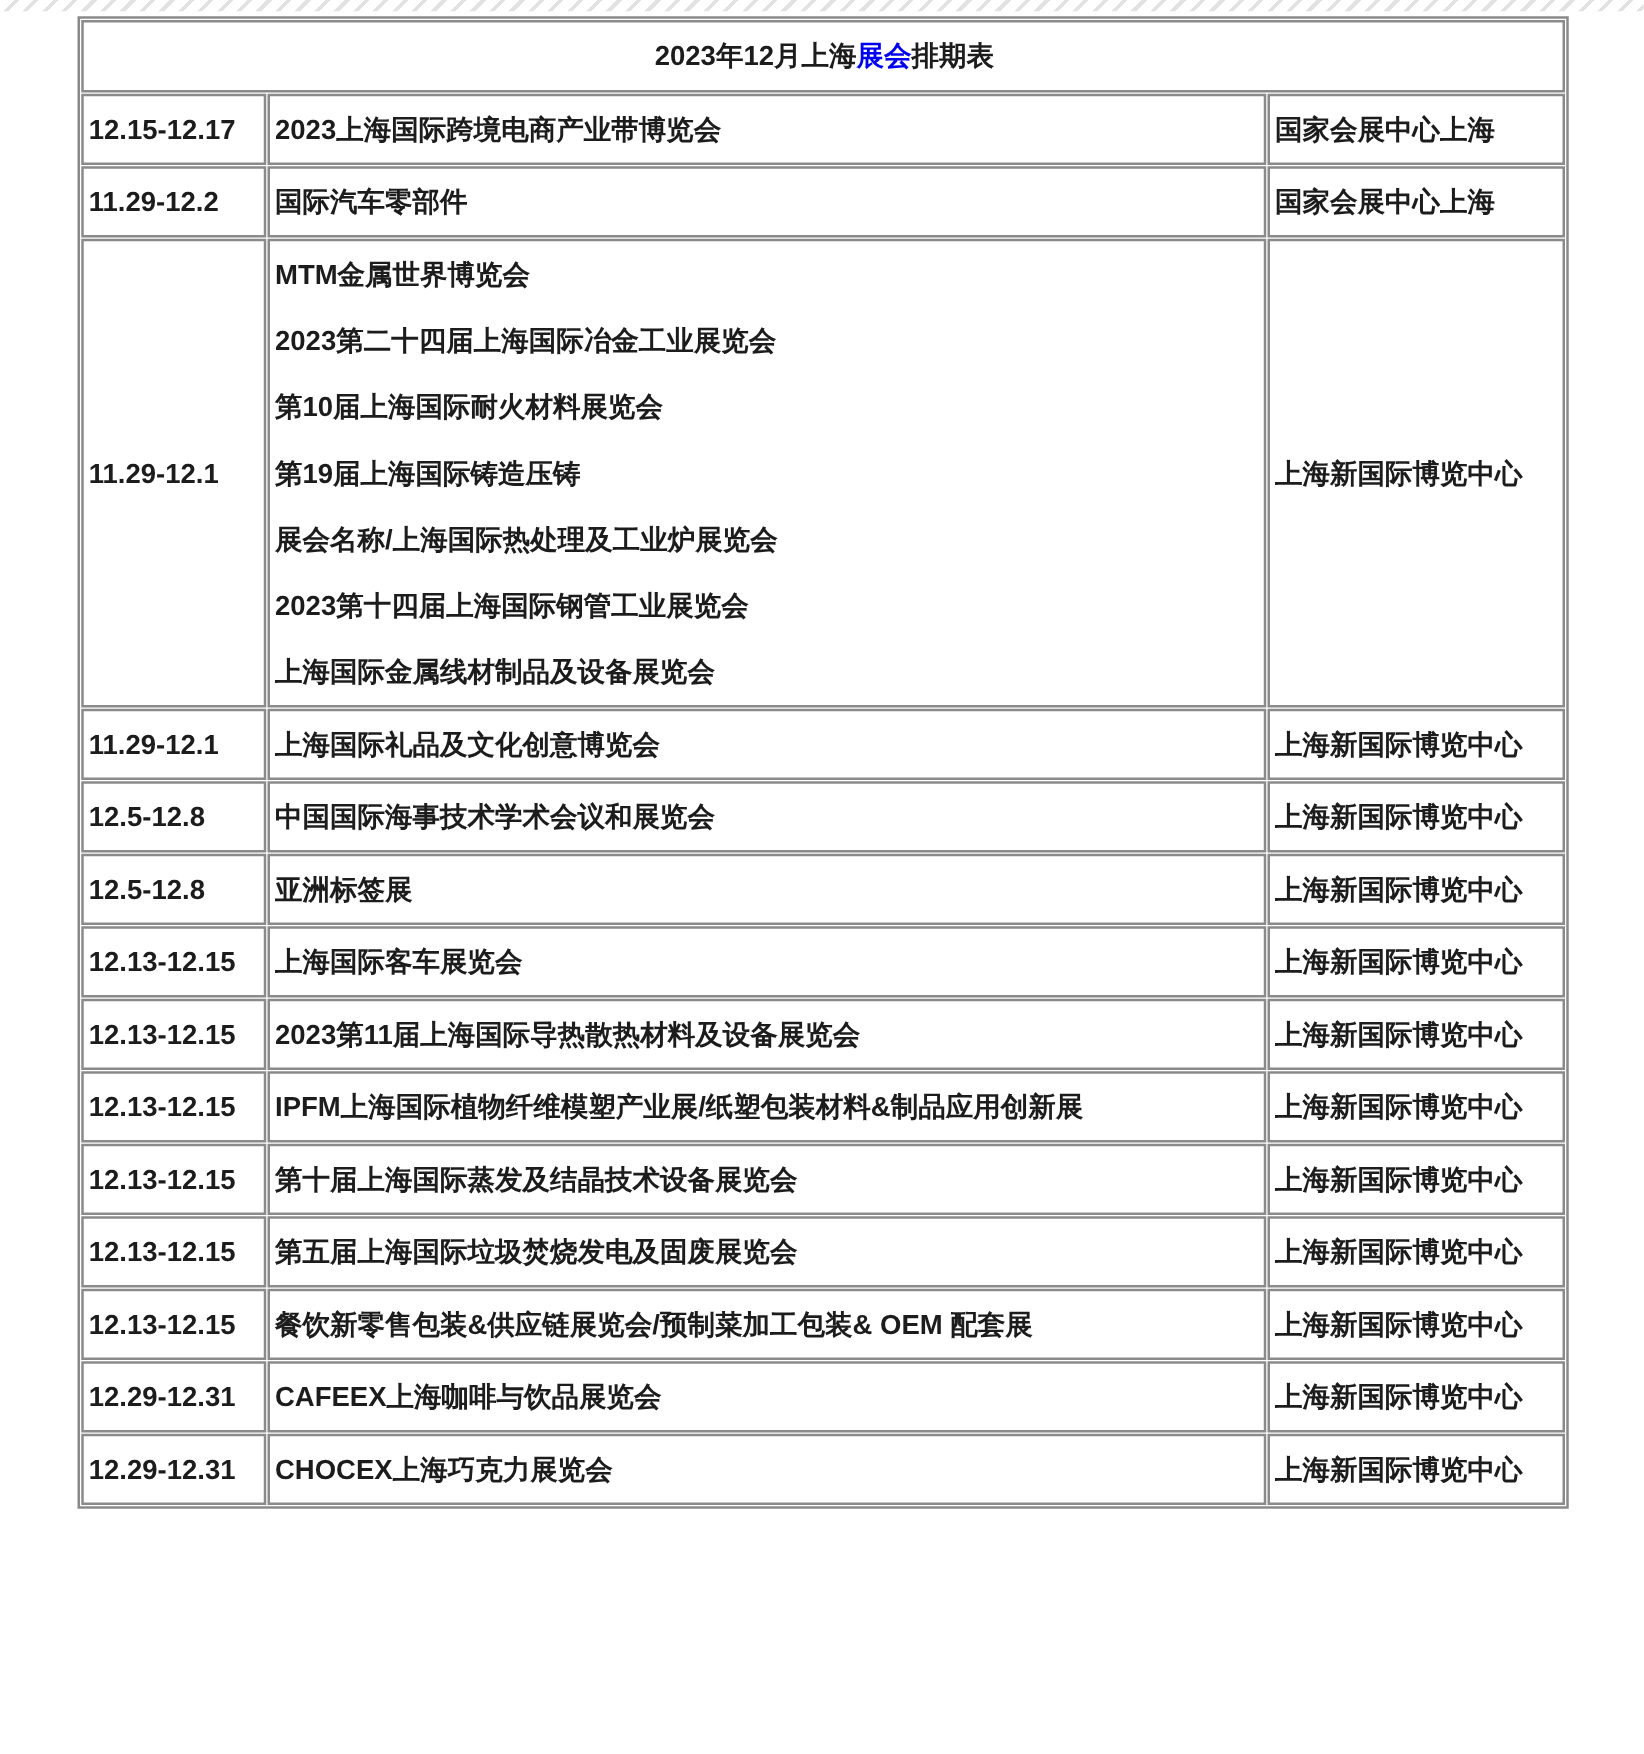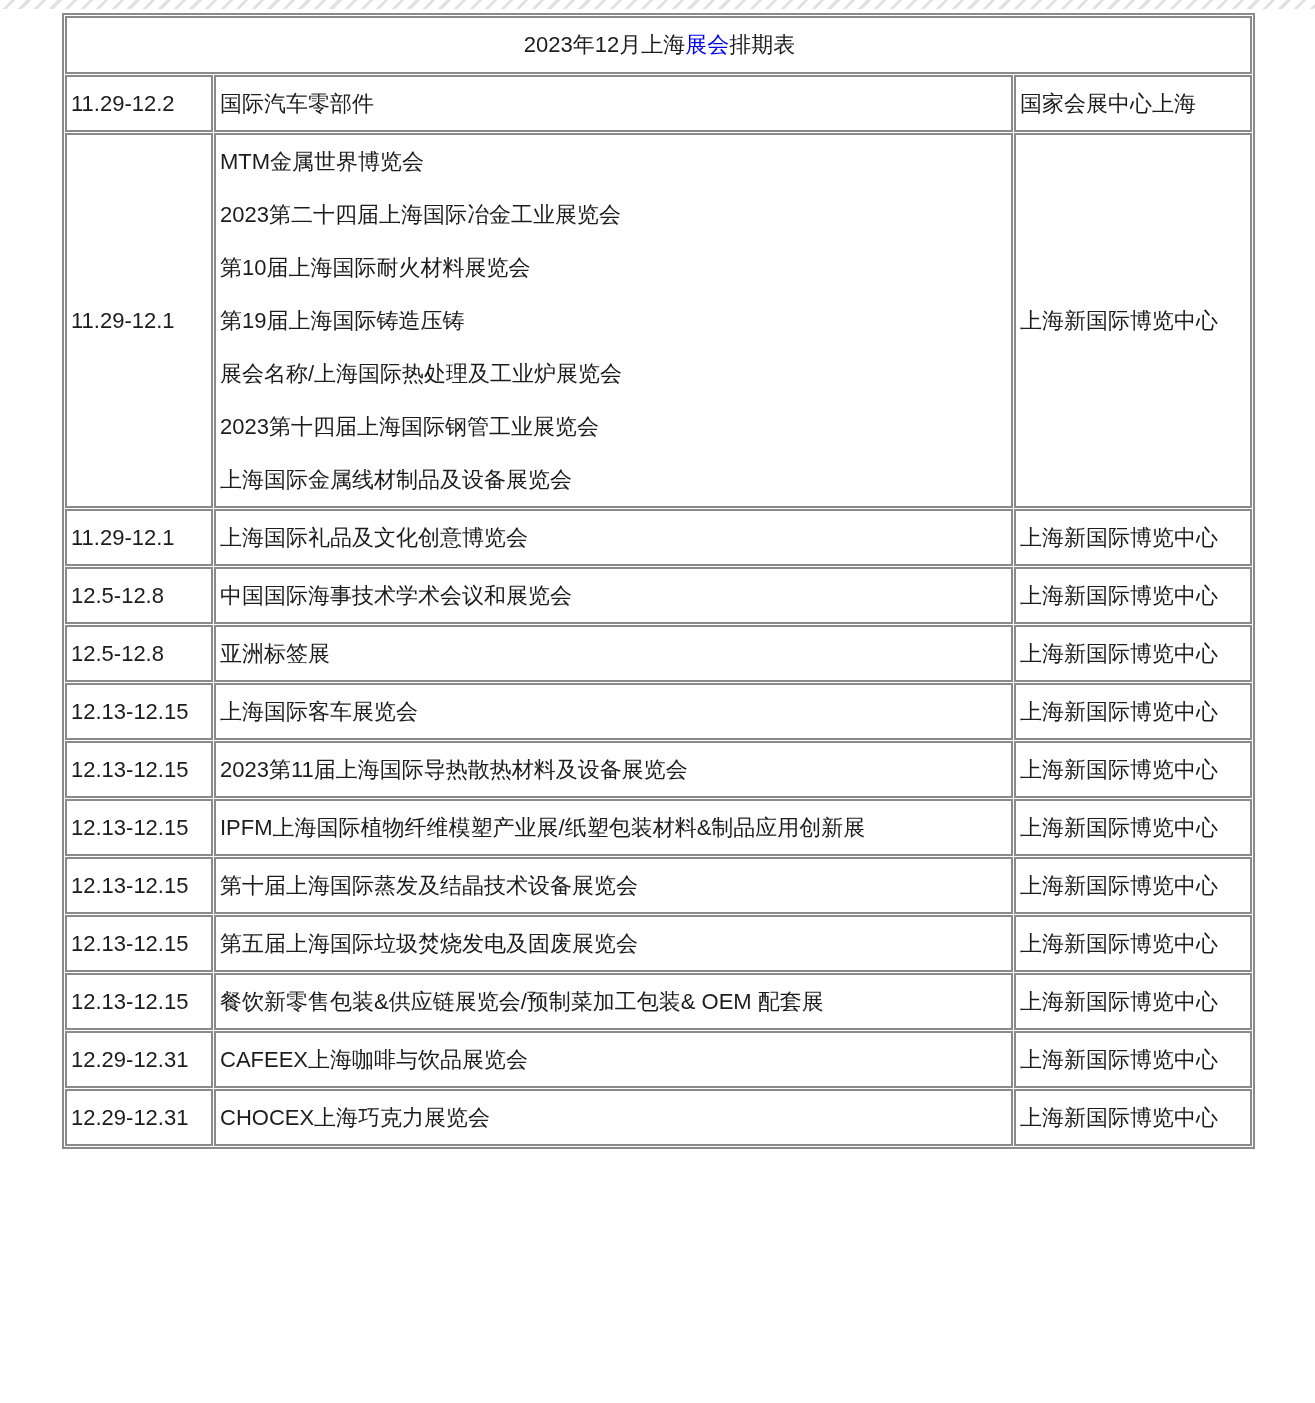--- a/index.html
+++ b/index.html
@@ -32,21 +32,21 @@
     border: 2px solid var(--border-color, #8a8a8a);
     background: #ffffff;
   }
   col.c-time  { width: 148px; }
   col.c-name  { width: 799px; }
   col.c-venue { width: 238px; }
   td, th {
     border: 2px solid var(--border-color, #8a8a8a);
     background: #ffffff;
     font-size: 22px;
-    font-weight: normal;
+    font-weight: bold;
     text-align: left;
     vertical-align: middle;
     padding: 0 2px 0 4px;
     height: 53px;
     overflow: hidden;
   }
   .title-cell {
     text-align: center;
     height: 54px;
   }
@@ -74,20 +74,27 @@
     <col class="c-venue">
   </colgroup>
   <thead>
     <tr>
       <td class="title-cell" colspan="3">
         <span>2023年12月上海</span><span class="title-link">展会</span><span>排期表</span>
       </td>
     </tr>
   </thead>
   <tbody id="rows-body">
+  <tr>
+    <td class="col-time">12.15-12.17</td>
+    <td class="col-name">
+          <div class="name-line">2023上海国际跨境电商产业带博览会</div>
+        </td>
+    <td class="col-venue">国家会展中心上海</td>
+  </tr>
 
   <tr>
     <td class="col-time">11.29-12.2</td>
     <td class="col-name">
           <div class="name-line">国际汽车零部件</div>
         </td>
     <td class="col-venue">国家会展中心上海</td>
   </tr>
 
 

